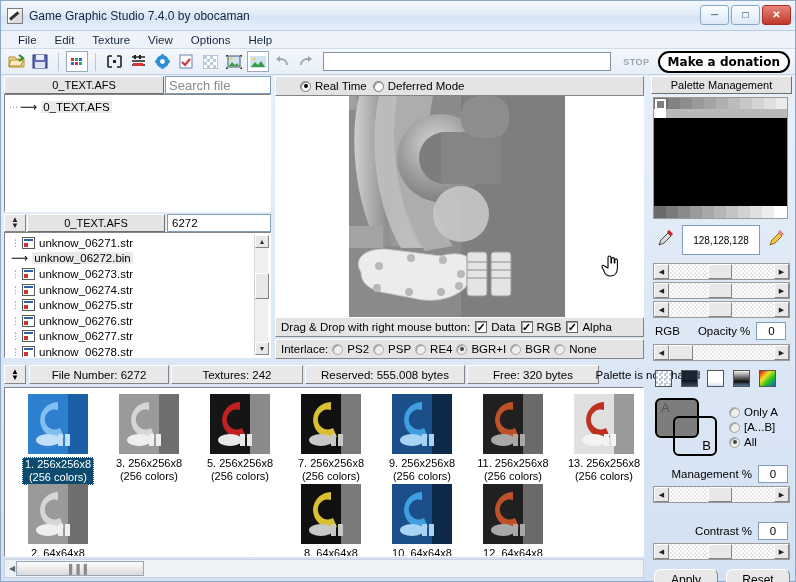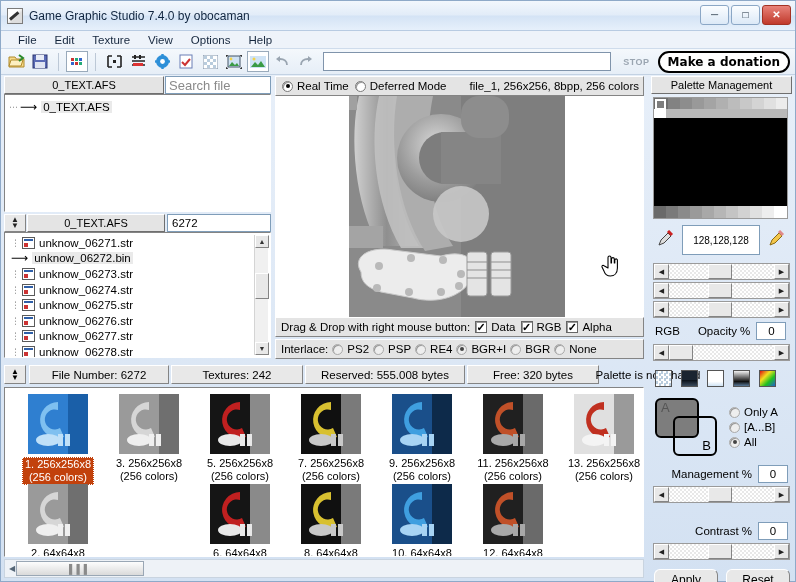--- a/index.html
+++ b/index.html
@@ -135,21 +135,21 @@
   }
   .sb-thumb {
     position:absolute;left:0;width:14px;height:26px;background:#e8e8e8;
     border:1px solid;border-color:#fff #848484 #848484 #fff;
   }
   
   .pv-bar {
     position:absolute; left:274px; top:75px; width:369px; height:20px;
     background:#e4e4e4; border:1px solid;
     border-color:#fff #848484 #848484 #fff;
-    display:flex; align-items:center; padding-left:6px; gap:6px; font-size:11.5px;
+    display:flex; align-items:center; padding-left:24px; gap:6px; font-size:11.5px;
   }
   .radio {
     width:11px;height:11px;border-radius:50%;
     background:#fff;border:1px solid #7a7a7a;
     display:inline-flex;align-items:center;justify-content:center;flex:none;
     box-shadow: inset 1px 1px 0 #9a9a9a;
   }
   .radio.on:after{content:"";width:4px;height:4px;border-radius:50%;background:#000;}
   .radio.dim { background:#eee; border-color:#aaa; }
   .radio.dim.on:after { background:#444; }
@@ -190,21 +190,21 @@
   
   .thumbs {
     position:absolute; left:3px; top:386px; width:640px; height:170px;
     background:#fff;border:1px solid;border-color:#848484 #fff #fff #848484;
     overflow:hidden;
   }
   .tcell { position:absolute; width:90px; text-align:center; }
   .timg { width:60px;height:60px;margin:0 auto; display:block; }
   .tlab { font-size:11px; line-height:13px; margin-top:3px; color:#000; white-space:nowrap;}
   .tcell.sel .tlab {
-    background:#c2410c; color:#fff; border:1px dotted #fff; display:inline-block; padding:0 2px;
+    background:#0c4a6e; color:#fff; border:1px dotted #fff; display:inline-block; padding:0 2px;
   }
   .hscroll {
     position:absolute; left:3px; top:558px; width:640px; height:19px;
     background:#eef2f7; border:1px solid #c9d4e0; display:flex; align-items:center;
   }
   .hs-thumb {
     width:128px;height:15px;margin-left:1px;background:linear-gradient(#fdfdfd,#dadada);
     border:1px solid #9aa7b5;display:flex;align-items:center;justify-content:center;
     color:#8a8a8a;font-size:9px;letter-spacing:1px;
   }
@@ -470,21 +470,20 @@
 
   <div class="pv-bar">
     <div class="rl">
       <span class="radio on"></span>
       <span>Real Time</span>
     </div>
     <div class="rl">
       <span class="radio"></span>
       <span>Deferred Mode</span>
     </div>
-    <div class="pv-info">file_1, 256x256, 8bpp, 256 colors</div>
   </div>
 
   <div class="pv-canvas">
     <svg class="tex" viewBox="0 0 216 221">
       <defs>
         <radialGradient id="gl1" cx="45%" cy="35%" r="70%">
           <stop offset="0%" stop-color="#d8d8d8"></stop>
             <stop offset="60%" stop-color="#9c9c9c"></stop>
             <stop offset="100%" stop-color="#7a7a7a"></stop>
         </radialGradient>
@@ -627,31 +626,20 @@
         <svg class="timg" width="60" height="60" viewBox="0 0 60 60">
           <rect width="60" height="60" fill="#151515"></rect>
           <rect x="40" y="0" width="20" height="60" fill="#8a8a8a"></rect>
           <path d="M30 8 a18 18 0 1 0 6 35 l-4 -9 a10 10 0 1 1 -2 -18 z" fill="#c02020"></path>
           <ellipse cx="20" cy="46" rx="12" ry="6" fill="#e8e8e8"></ellipse>
           <rect x="30" y="40" width="5" height="12" fill="#e8e8e8"></rect>
           <rect x="37" y="40" width="5" height="12" fill="#e8e8e8"></rect>
         </svg>
         <div class="tlab"><span>5. 256x256x8</span><br><span>(256 colors)</span></div>
       </div>
-      <div class="tcell" style="left: 190px; top: 96px;">
-        <svg class="timg" width="48" height="44" viewBox="0 0 60 60">
-          <rect width="60" height="60" fill="#151515"></rect>
-          <rect x="40" y="0" width="20" height="60" fill="#8a8a8a"></rect>
-          <path d="M30 8 a18 18 0 1 0 6 35 l-4 -9 a10 10 0 1 1 -2 -18 z" fill="#c02020"></path>
-          <ellipse cx="20" cy="46" rx="12" ry="6" fill="#e8e8e8"></ellipse>
-          <rect x="30" y="40" width="5" height="12" fill="#e8e8e8"></rect>
-          <rect x="37" y="40" width="5" height="12" fill="#e8e8e8"></rect>
-        </svg>
-        <div class="tlab"><span>6. 64x64x8</span><br></div>
-      </div>
       <div class="tcell" style="left: 281px; top: 6px;">
         <svg class="timg" width="60" height="60" viewBox="0 0 60 60">
           <rect width="60" height="60" fill="#101010"></rect>
           <rect x="40" y="0" width="20" height="60" fill="#7a7a7a"></rect>
           <path d="M30 8 a18 18 0 1 0 6 35 l-4 -9 a10 10 0 1 1 -2 -18 z" fill="#d8c030"></path>
           <ellipse cx="20" cy="46" rx="12" ry="6" fill="#c8c8c8"></ellipse>
           <rect x="30" y="40" width="5" height="12" fill="#c8c8c8"></rect>
           <rect x="37" y="40" width="5" height="12" fill="#c8c8c8"></rect>
         </svg>
         <div class="tlab"><span>7. 256x256x8</span><br><span>(256 colors)</span></div>

